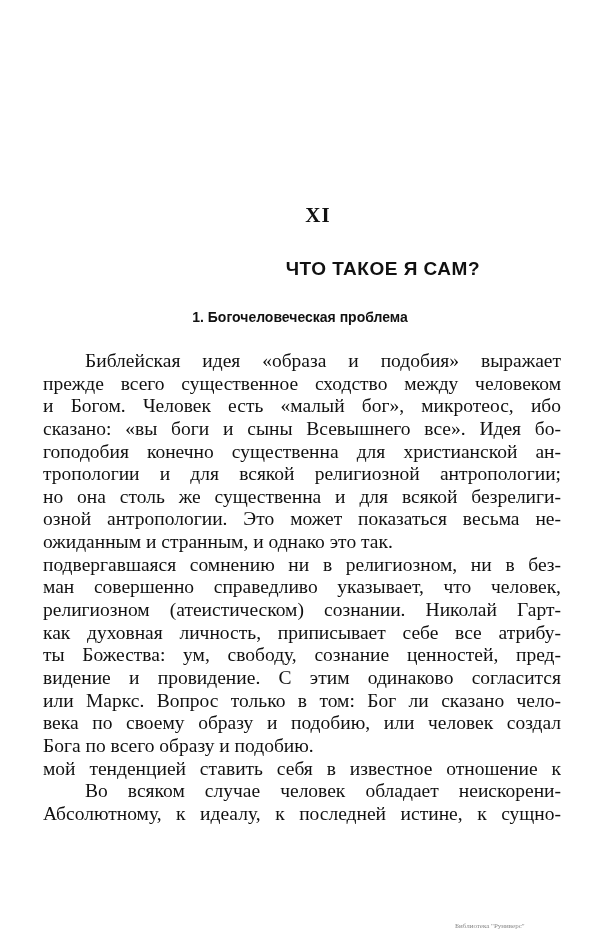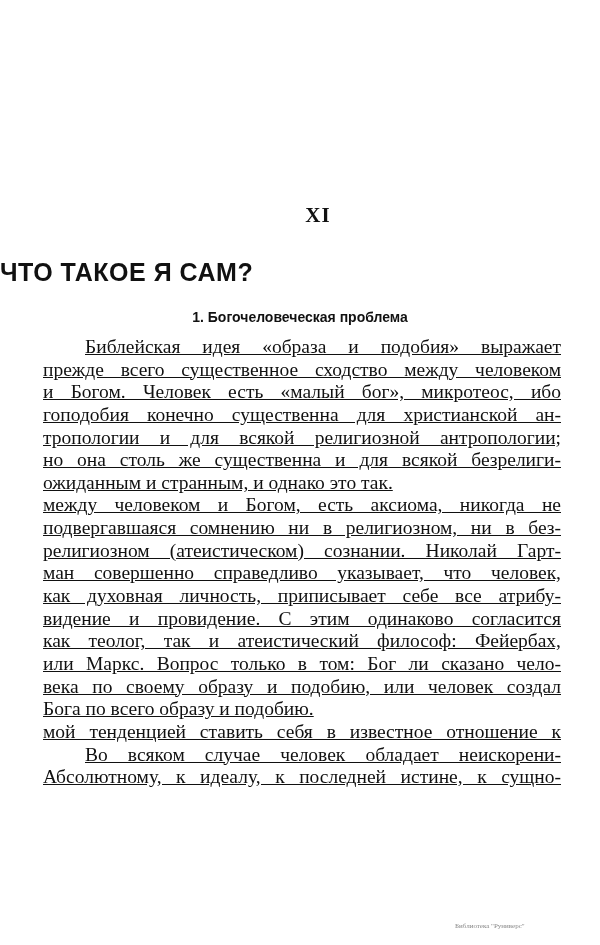--- a/index.html
+++ b/index.html
@@ -1,54 +1,55 @@
 <!DOCTYPE html>
 <html><head>
 <meta charset="utf-8">
 <style>
   html, body { margin: 0; padding: 0; background: #ffffff; }
   body { width: 600px; height: 945px; position: relative; overflow: hidden;
          font-family: "Liberation Serif", "DejaVu Serif", serif; color: #111; }
   .page { position: absolute; left: 0; top: 0; width: 600px; height: 945px; }
   .chapter-num { position: absolute; top: 203px; left: 0; width: 600px; text-align: center;
                  font-family: "Liberation Serif", serif; font-weight: bold; font-size: 21px; letter-spacing: 1px; padding-left: 18px; }
-  .chapter-title { position: absolute; top: 258px; left: 0; width: 480px; text-align: left;
-                   font-family: "Liberation Sans", sans-serif; font-weight: bold; font-size: 25px; letter-spacing: 0.5px; }
+  .chapter-title { position: absolute; top: 258px; left: 0; width: 480px; text-align: right;
+                   font-family: "Liberation Sans", sans-serif; font-weight: bold; font-size: 19px; letter-spacing: 0.5px; }
   .section-title { position: absolute; top: 309px; left: 0; width: 600px; text-align: center;
                    font-family: "Liberation Sans", sans-serif; font-weight: bold; font-size: 14px; }
-  .body { position: absolute; left: 43px; top: 336px; width: 518px; text-decoration: underline; }
+  .body { position: absolute; left: 43px; top: 350px; width: 518px; }
   .line { height: 22.65px; line-height: 22.65px; font-size: 19.5px; white-space: nowrap;
           text-align: justify; text-align-last: justify; overflow: visible; }
   .line.indent { padding-left: 42px; }
   .line.last { text-align-last: left; }
   .watermark { position: absolute; left: 455px; top: 922px; font-size: 7px; color: #888;
                font-family: "Liberation Serif", serif; }
 </style>
 </head>
 <body>
 
 <div class="page">
   <div class="chapter-num">XI</div>
   <div class="chapter-title">ЧТО ТАКОЕ Я САМ?</div>
   <div class="section-title">1. Богочеловеческая  проблема</div>
   <div class="body" id="body">
       <div class="line indent">Библейская идея «образа и подобия» выражает</div>
       <div class="line">прежде всего существенное сходство между человеком</div>
       <div class="line">и Богом. Человек есть «малый бог», микротеос, ибо</div>
+      <div class="line">сказано: «вы боги и сыны Всевышнего все». Идея бо-</div>
       <div class="line">гоподобия конечно существенна для христианской ан-</div>
       <div class="line">тропологии и для всякой религиозной антропологии;</div>
       <div class="line">но она столь же существенна и для всякой безрелиги-</div>
+      <div class="line">озной антропологии. Это может показаться весьма не-</div>
       <div class="line last">ожиданным и странным, и однако это так.</div>
-      <div class="line">между человеком и Богом, есть аксиома, никогда не</div>
       <div class="line">подвергавшаяся сомнению ни в религиозном, ни в без-</div>
+      <div class="line">ман совершенно справедливо указывает, что человек,</div>
       <div class="line">религиозном (атеистическом) сознании. Николай Гарт-</div>
-      <div class="line">ман совершенно справедливо указывает, что человек,</div>
       <div class="line">как духовная личность, приписывает себе все атрибу-</div>
+      <div class="line">ты Божества: ум, свободу, сознание ценностей, пред-</div>
       <div class="line">видение и провидение. С этим одинаково согласится</div>
-      <div class="line">как теолог, так и атеистический философ: Фейербах,</div>
       <div class="line">или Маркс. Вопрос только в том: Бог ли сказано чело-</div>
       <div class="line">века по своему образу и подобию, или человек создал</div>
       <div class="line last">Бога по всего образу и подобию.</div>
       <div class="line">мой тенденцией ставить себя в известное отношение к</div>
       <div class="line indent">Во всяком случае человек обладает неискорени-</div>
       <div class="line">Абсолютному, к идеалу, к последней истине, к сущно-</div>
     </div>
   <div class="watermark">Библиотека "Руниверс"</div>
 </div>
 

